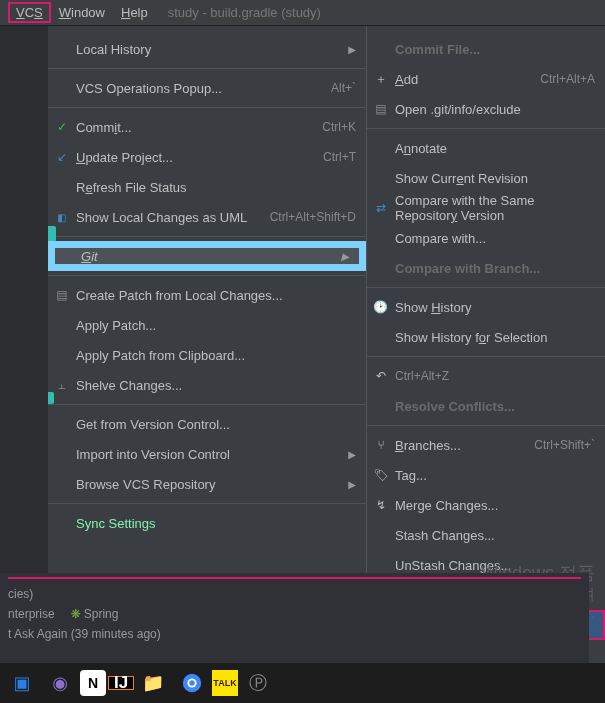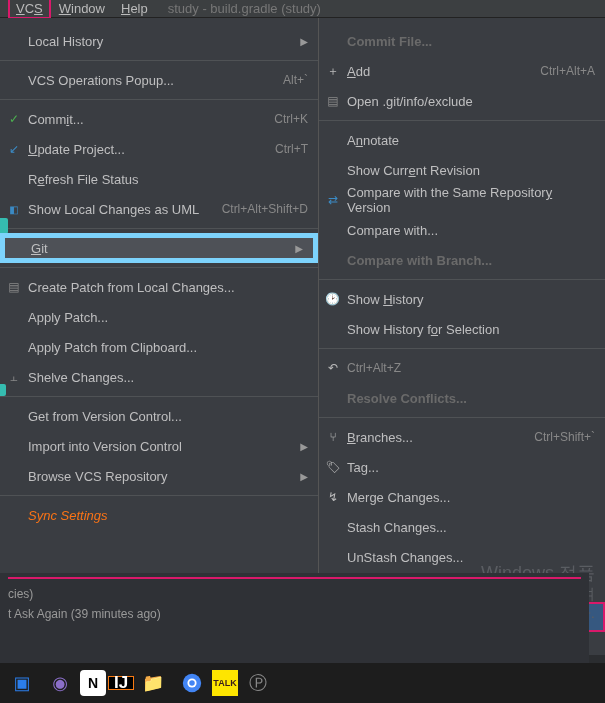--- a/index.html
+++ b/index.html
@@ -7,21 +7,21 @@
       width: 605px;
       height: 703px;
       background: #2b2d30;
       font-family: "Segoe UI", sans-serif;
       font-size: 13px;
       color: #bbbbbb;
       overflow: hidden;
       position: relative;
     }
     .menubar {
-      height: 18px;
+      height: 26px;
       background: #3c3f41;
       display: flex;
       align-items: center;
       padding-left: 8px;
       border-bottom: 1px solid #222;
     }
     .menubar-item {
       padding: 3px 8px;
       color: #bbbbbb;
       cursor: default;
@@ -32,20 +32,21 @@
     }
     .menubar-item u { text-decoration: underline; }
     .menubar-title {
       margin-left: 12px;
       color: #777;
     }
     .content {
       display: flex;
       position: relative;
       height: calc(100% - 66px);
+      margin-left: 48px;
     }
     .left-col {
       width: 318px;
       background: #3a3d42;
       position: relative;
     }
     .right-col {
       flex: 1;
       background: #3a3d42;
       position: relative;
@@ -59,31 +60,32 @@
       align-items: center;
       height: 30px;
       padding-left: 28px;
       padding-right: 10px;
       cursor: default;
       position: relative;
       color: #bfbfc0;
     }
     .menu-item.highlighted {
       background: #4e5157;
-      border: 5px solid #7dd3fc;
+      border: 7px solid #7dd3fc;
       padding-left: 26px;
+      font-style: italic;
     }
     .menu-item.remotes-hl {
       background: #365880;
       border: 2px solid #d9196a;
       color: #dddddd;
       padding-left: 26px;
     }
     .menu-item.disabled { color: #6a6a6a; font-weight: bold; }
-    .menu-item.link-style { color: #f97316; font-style: italic; }
+    .menu-item.link-style { color: #86efac; }
     .menu-label { flex: 1; }
     .menu-label u { text-decoration: underline; }
     .shortcut { color: #888; font-size: 12px; }
     .submenu-arrow {
       font-size: 10px;
       color: #999;
       margin-left: 4px;
     }
     .sep {
       height: 1px;
@@ -346,20 +348,24 @@
   <div class="line1">Windows 정품</div>
   <div>[설정]으로 이동하여</div>
   <div>다.</div>
 </div>
 
 <div class="bottom-area">
   <div class="pink-line"></div>
   <div class="bottom-row1">
     <span>cies)</span>
   </div>
+  <div class="bottom-row1">
+    <span><span>nterprise</span></span>
+    <span><span class="leaf">❋</span><span>Spring</span></span>
+  </div>
   <div class="bottom-row2">t Ask Again (39 minutes ago)</div>
 </div>
 
 <div class="taskbar">
   <div class="task-icon" style="color:#2b7de9">▣</div>
   <div class="task-icon" style="color:#8b6fc9">◉</div>
   <div class="task-icon" style="background:#fff;color:#000;border-radius:4px;font-weight:bold;width:26px;height:26px;font-size:14px">N</div>
   <div class="task-icon" style="background:#000;color:#fff;border:1px solid #f97a12;width:26px;height:14px;font-size:17px;font-weight:bold">IJ</div>
   <div class="task-icon" style="color:#f5c445">📁</div>
   <div class="task-icon">

